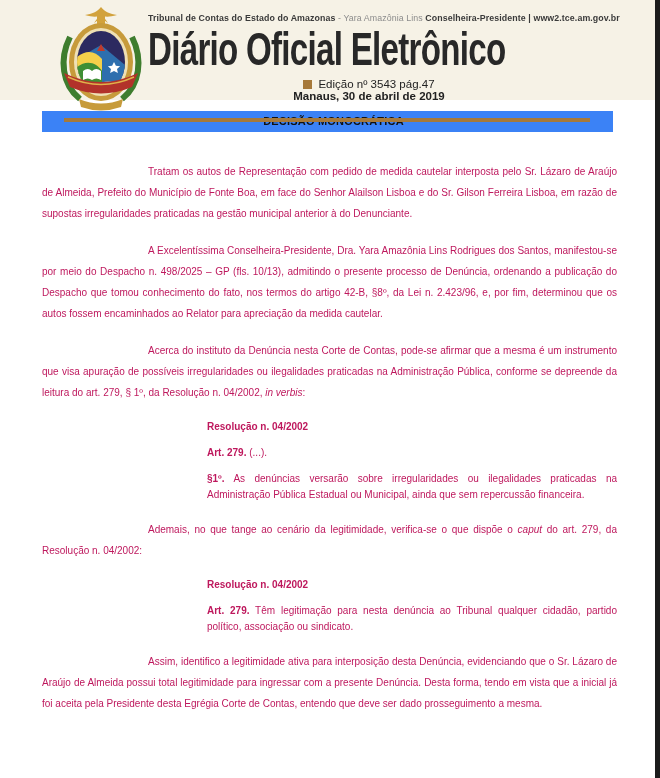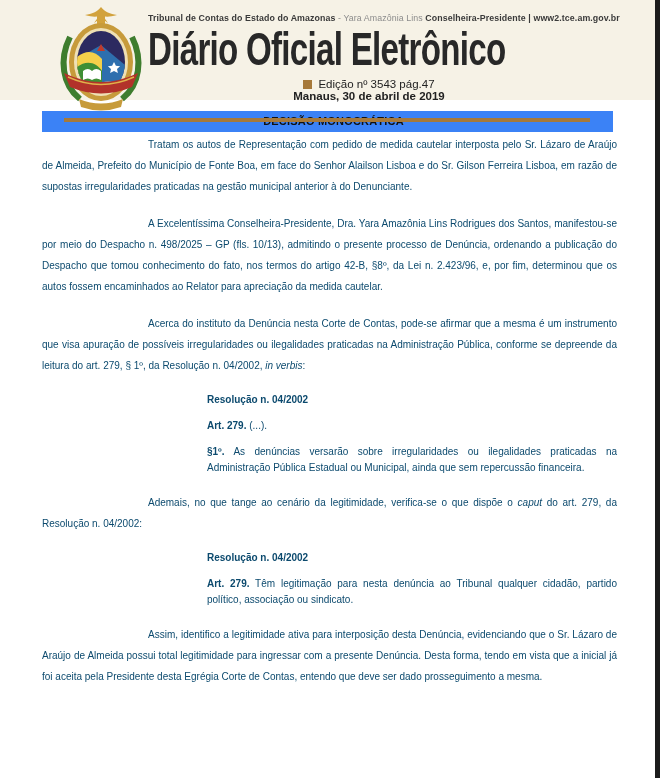--- a/index.html
+++ b/index.html
@@ -96,22 +96,22 @@
     line-height: 21px;
     background: #3b82f6;
     text-align: center;
     font-weight: bold;
     font-size: 11px;
     color: #111;
     letter-spacing: 0.2px;
     padding-left: 12px;
   }
   .content {
-    margin: 2px 43px 0 42px;
-    color: #0c4a6e;
+    margin: 29px 43px 0 42px;
+    color: #be185d;
   }
   .para {
     font-size: 10px;
     line-height: 21px;
     text-align: justify;
     text-indent: 106px;
     margin-bottom: 16px;
   }
   .quote {
     margin: 2px 0 16px 133px;

